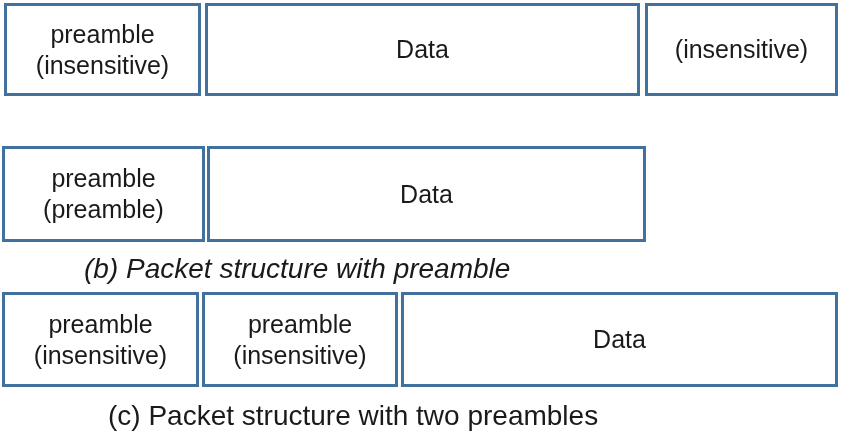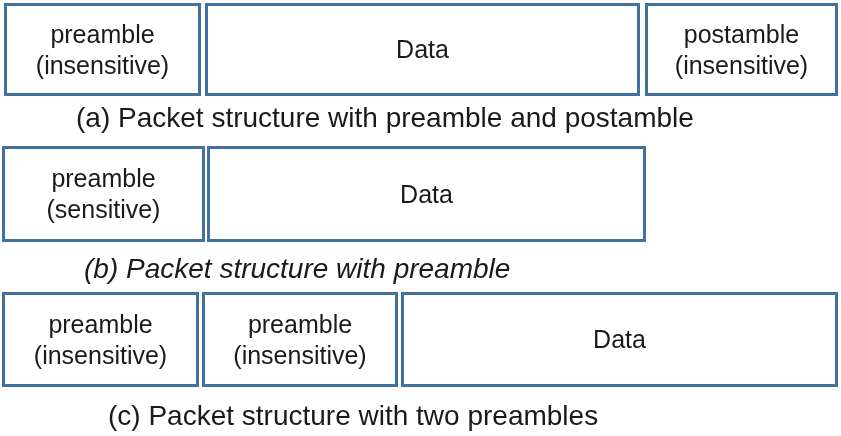--- a/index.html
+++ b/index.html
@@ -58,28 +58,26 @@
 <div id="figure">
 
   <div class="pbox a-box1">
     <span>preamble</span>
     <span>(insensitive)</span>
   </div>
   <div class="pbox a-box2">
     <span>Data</span>
   </div>
   <div class="pbox a-box3">
-    <span>postamble</span>
     <span>(insensitive)</span>
   </div>
-  <div class="caption a-cap">(a) Packet structure with preamble and postamble</div>
 
   <div class="pbox b-box1">
     <span>preamble</span>
-    <span>(sensitive)</span>
+    <span>(preamble)</span>
   </div>
   <div class="pbox b-box2">
     <span>Data</span>
   </div>
   <div class="caption b-cap">(b) Packet structure with preamble</div>
 
   <div class="pbox c-box1">
     <span>preamble</span>
     <span>(insensitive)</span>
   </div>

